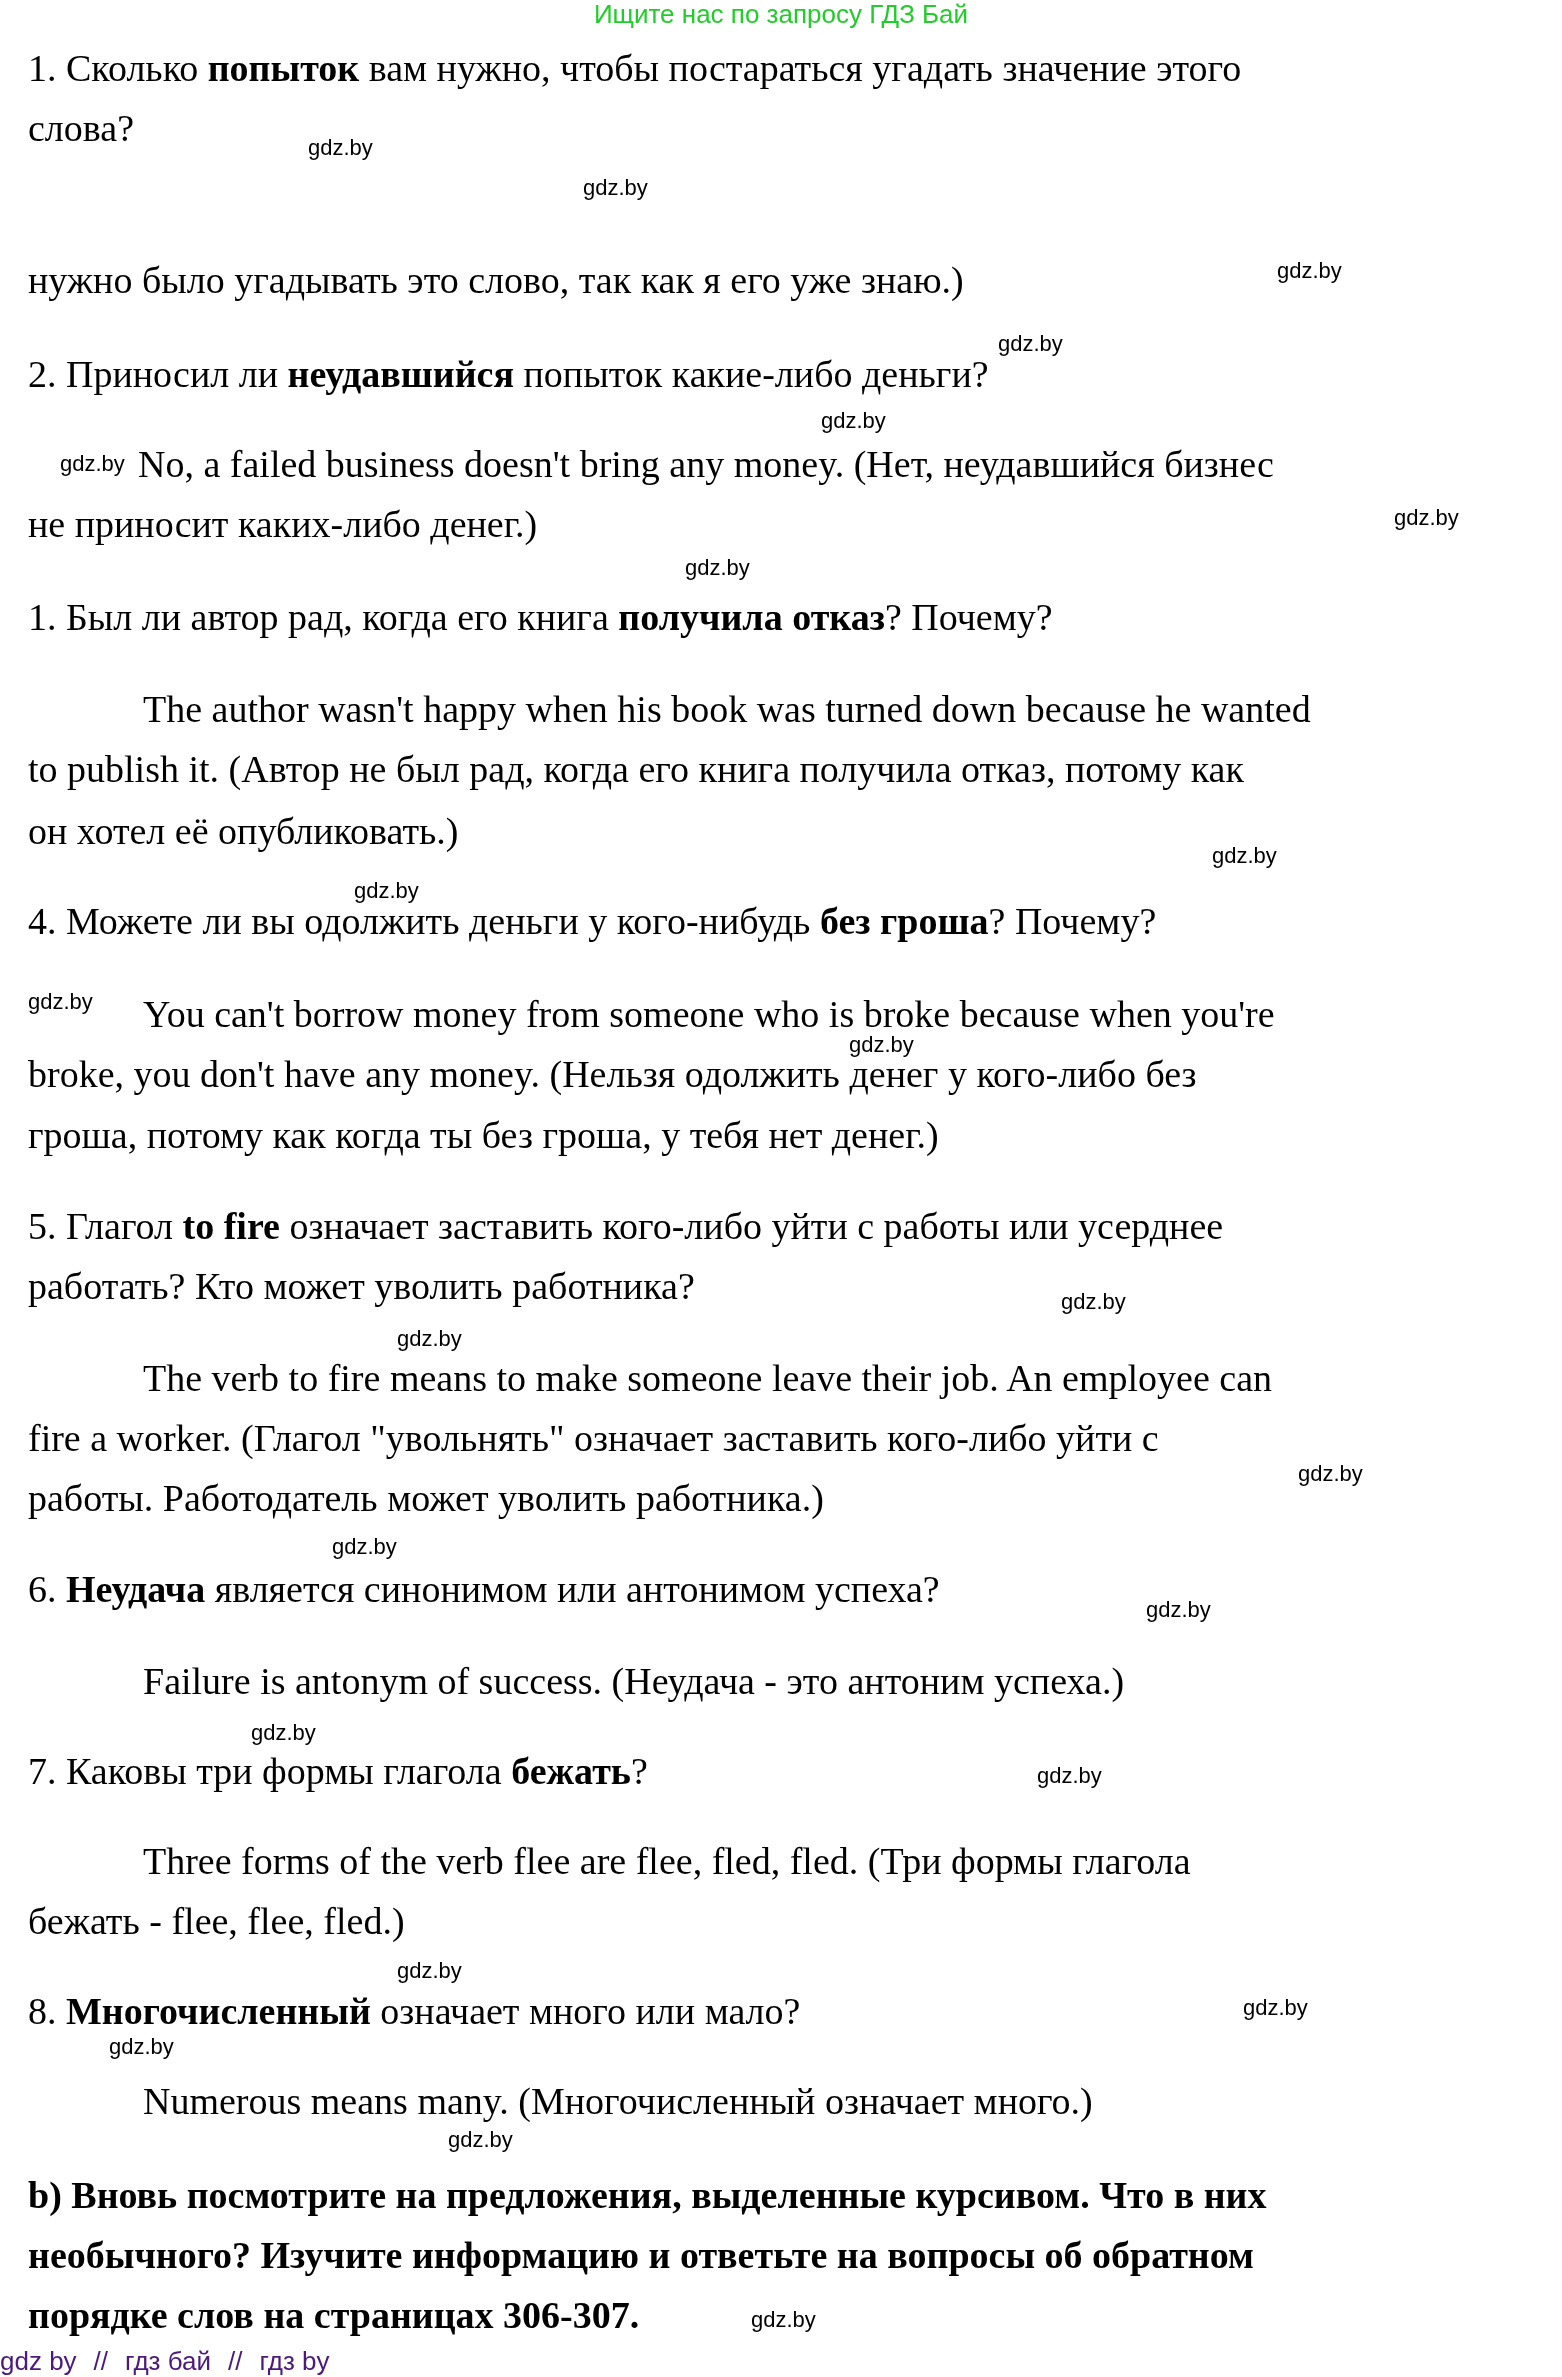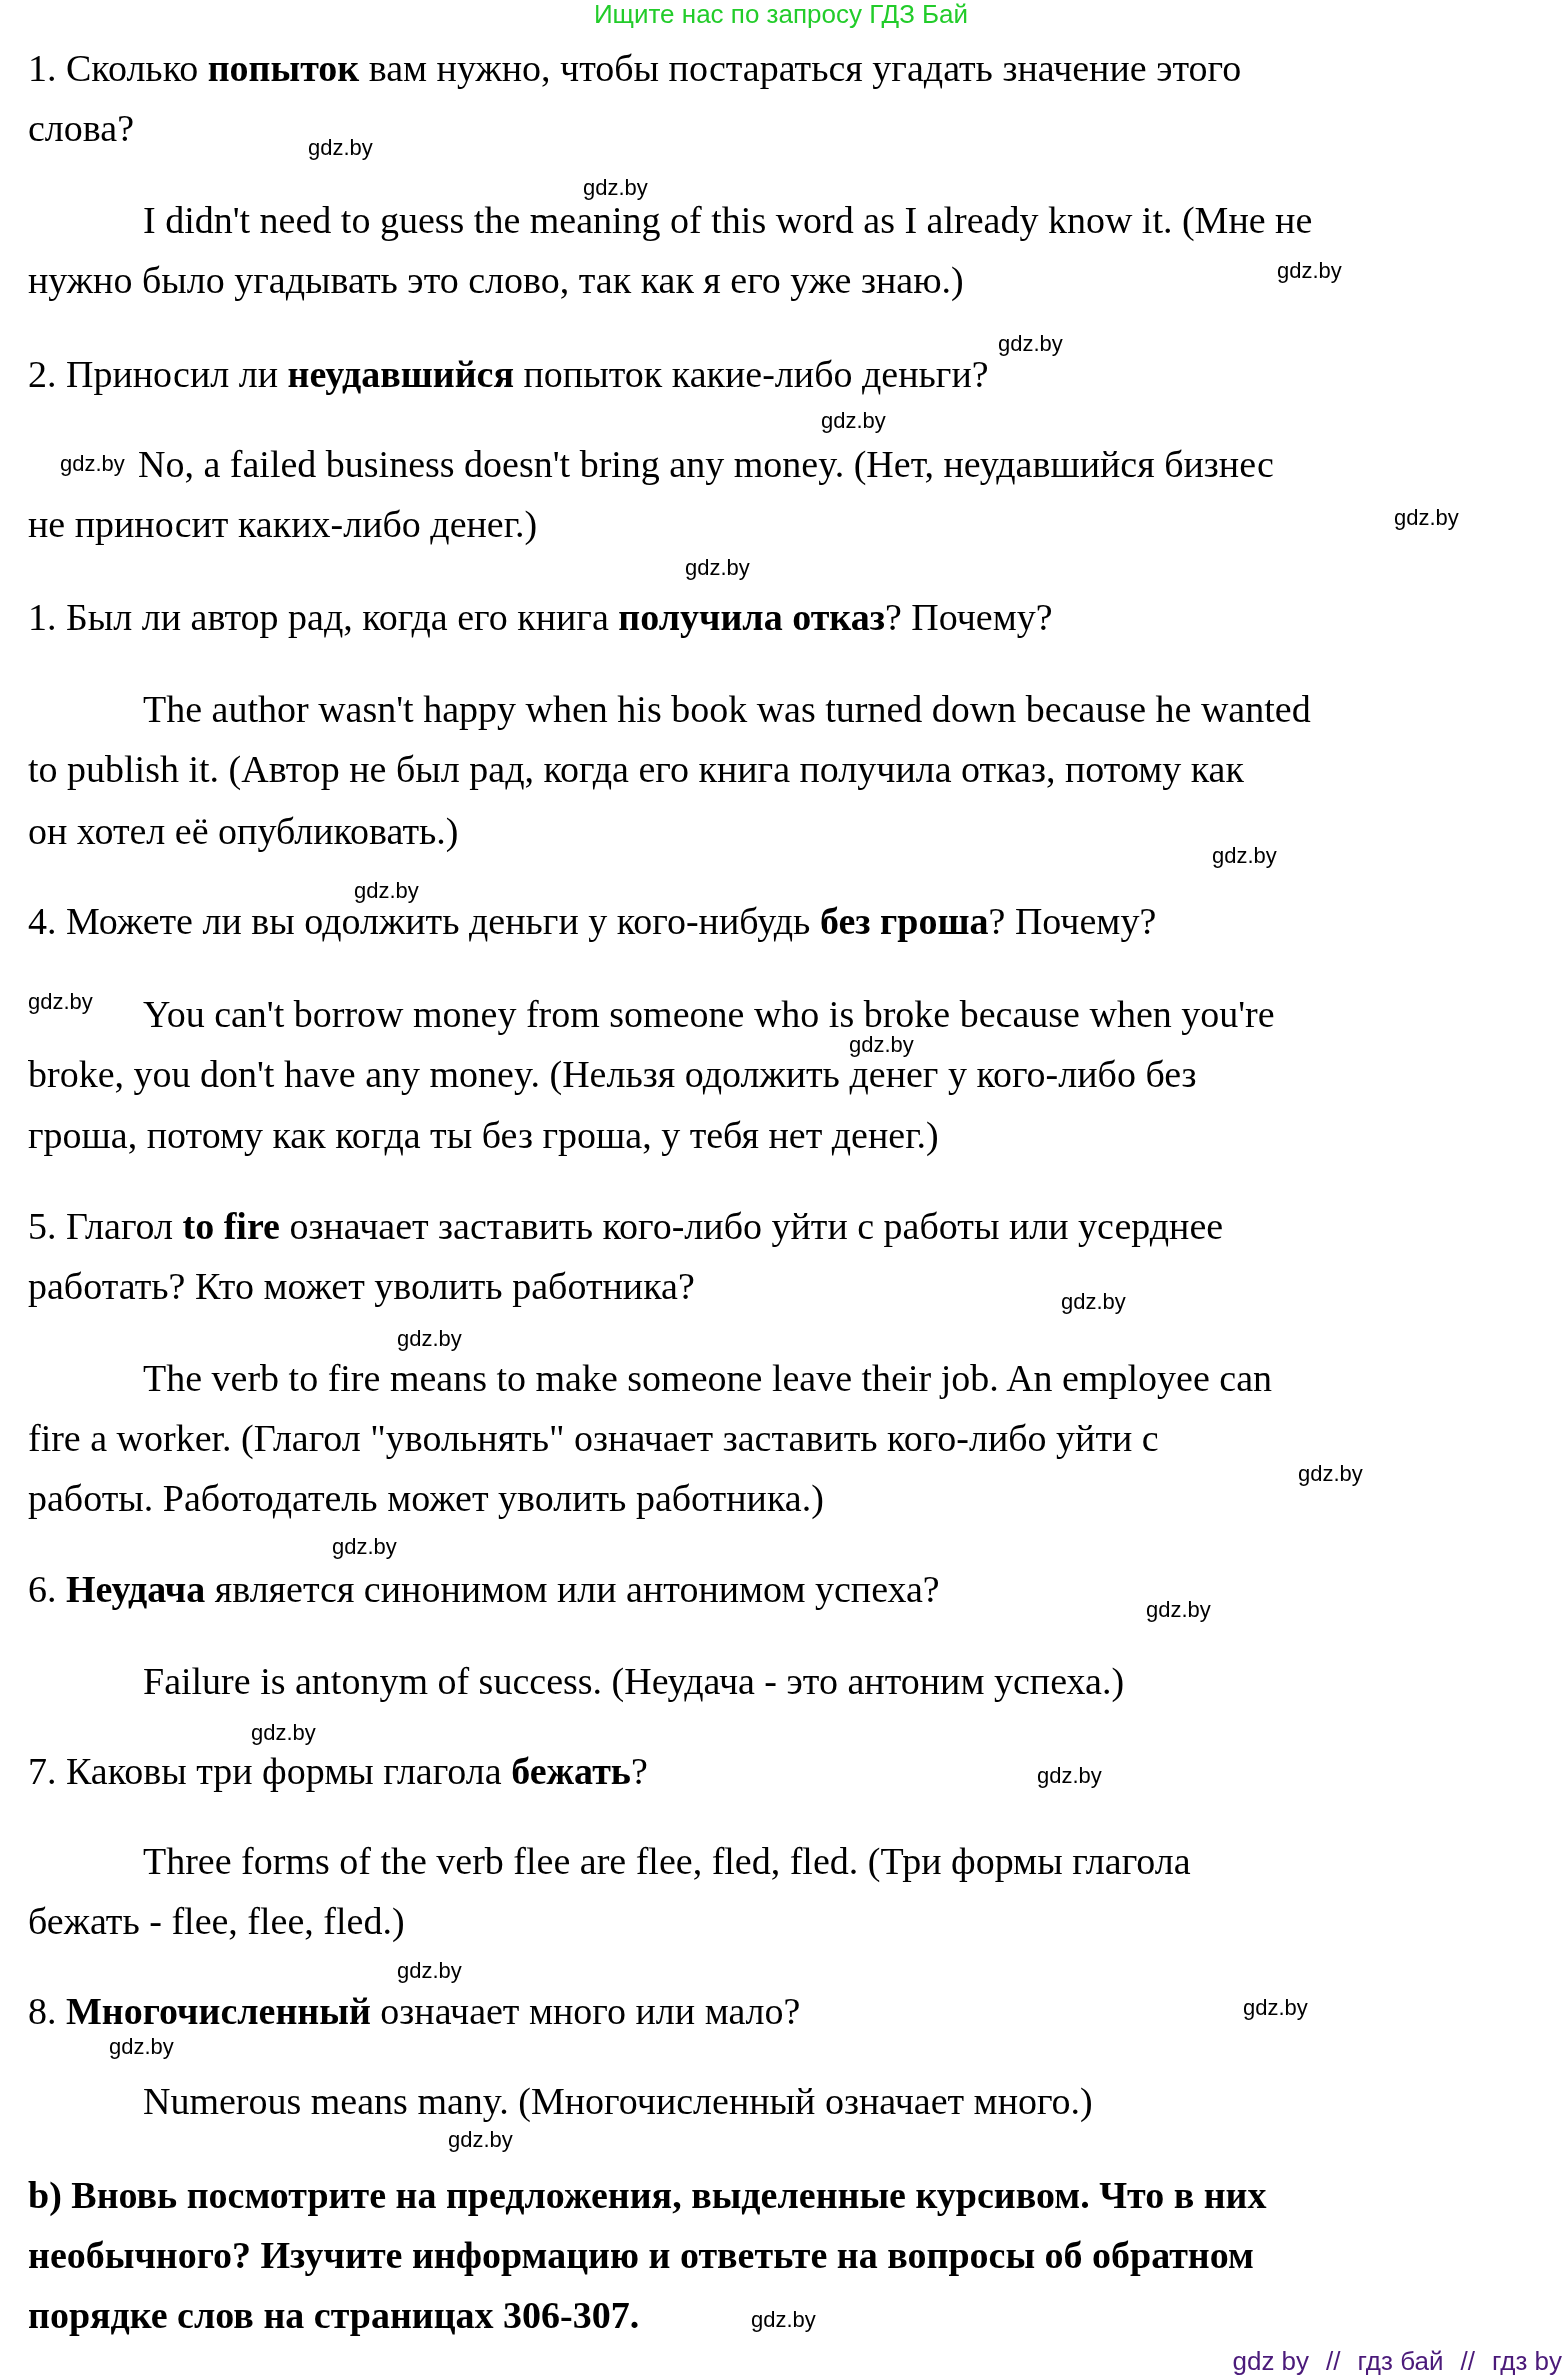--- a/index.html
+++ b/index.html
@@ -17,38 +17,37 @@
     position:absolute; white-space:nowrap;
     font-family:"Liberation Sans", "DejaVu Sans", sans-serif;
     font-size:22px; line-height:26px; color:#000;
   }
   .header {
     position:absolute; top:0; left:0; width:1562px; text-align:center;
     font-family:"Liberation Sans", "DejaVu Sans", sans-serif;
     font-size:26px; line-height:29px; color:#22cc2a;
   }
   .footer {
-    position:absolute; top:2346px; left:0; width:1562px; text-align:right;
+    position:absolute; top:2346px; left:0; width:1562px; text-align:left;
     font-family:"Liberation Sans", "DejaVu Sans", sans-serif;
     font-size:26px; line-height:31px; color:#4b1a7a;
   }
   .footer span.sep { margin:0 17px; }
 </style>
 </head>
 <body>
 
 <div class="page">
 
   <div class="header">Ищите нас по запросу ГДЗ Бай</div>
 
   <div class="line" style="top:45px"><span>1. Сколько </span><b>попыток</b><span> вам нужно, чтобы постараться угадать значение этого</span></div>
   <div class="line" style="top:105px"><span>слова?</span></div>
   <div class="wm" style="left:308px;top:135px">gdz.by</div>
   <div class="wm" style="left:583px;top:175px">gdz.by</div>
-  <div class="line indent" style="top:197px">I didn't need to guess the meaning of this word as I already know it. (Мне не</div>
   <div class="line" style="top:257px">нужно было угадывать это слово, так как я его уже знаю.)</div>
   <div class="wm" style="left:1277px;top:258px">gdz.by</div>
 
   <div class="wm" style="left:998px;top:331px">gdz.by</div>
   <div class="line" style="top:351px"><span>2. Приносил ли </span><b>неудавшийся</b><span> попыток какие-либо деньги?</span></div>
   <div class="wm" style="left:821px;top:408px">gdz.by</div>
   <div class="wm" style="left:60px;top:451px">gdz.by</div>
   <div class="line" style="top:501px">не приносит каких-либо денег.)</div>
   <div class="line" style="left:138px;top:441px">No, a failed business doesn't bring any money. (Нет, неудавшийся бизнес</div>
   <div class="wm" style="left:1394px;top:505px">gdz.by</div>

